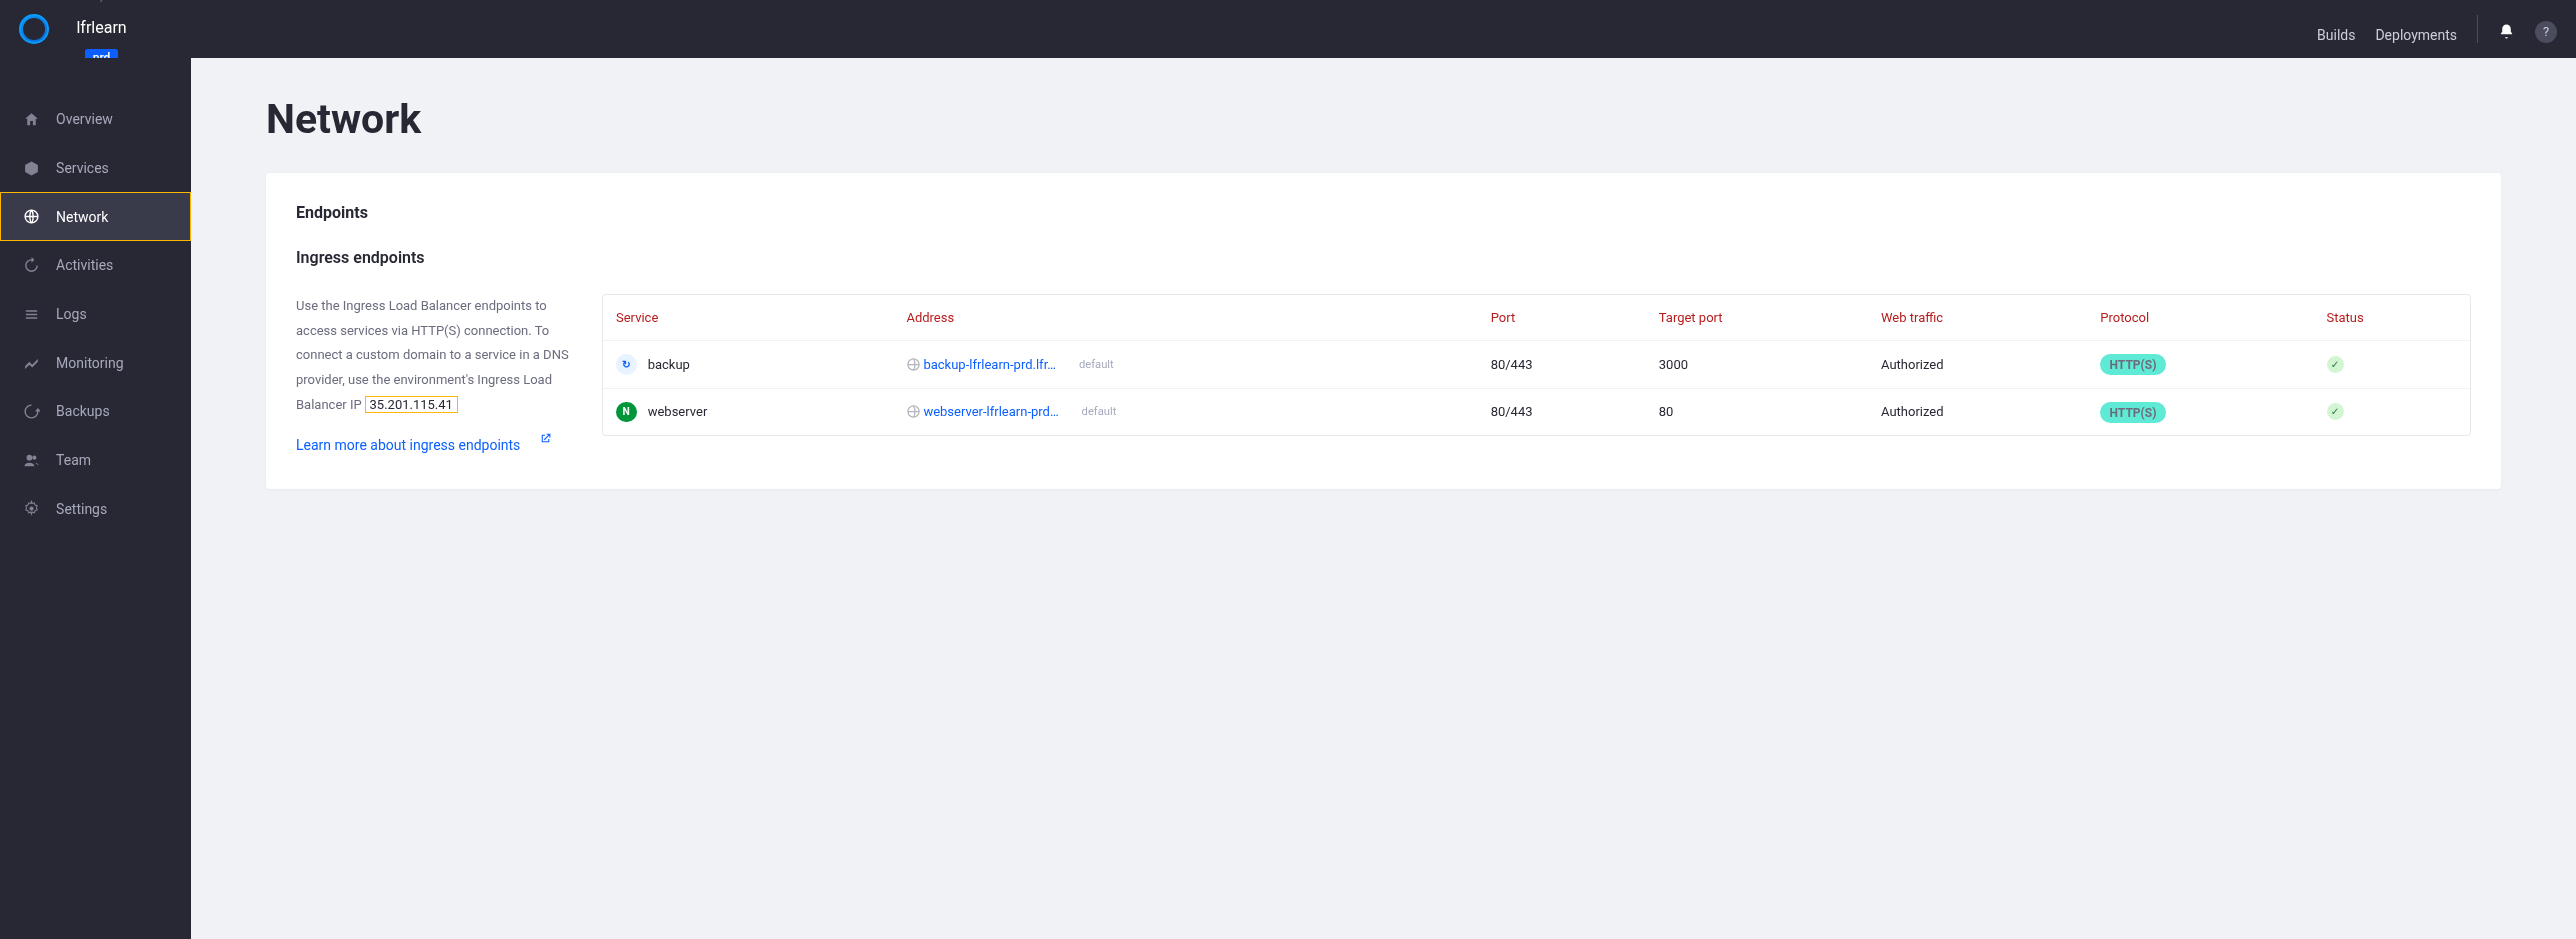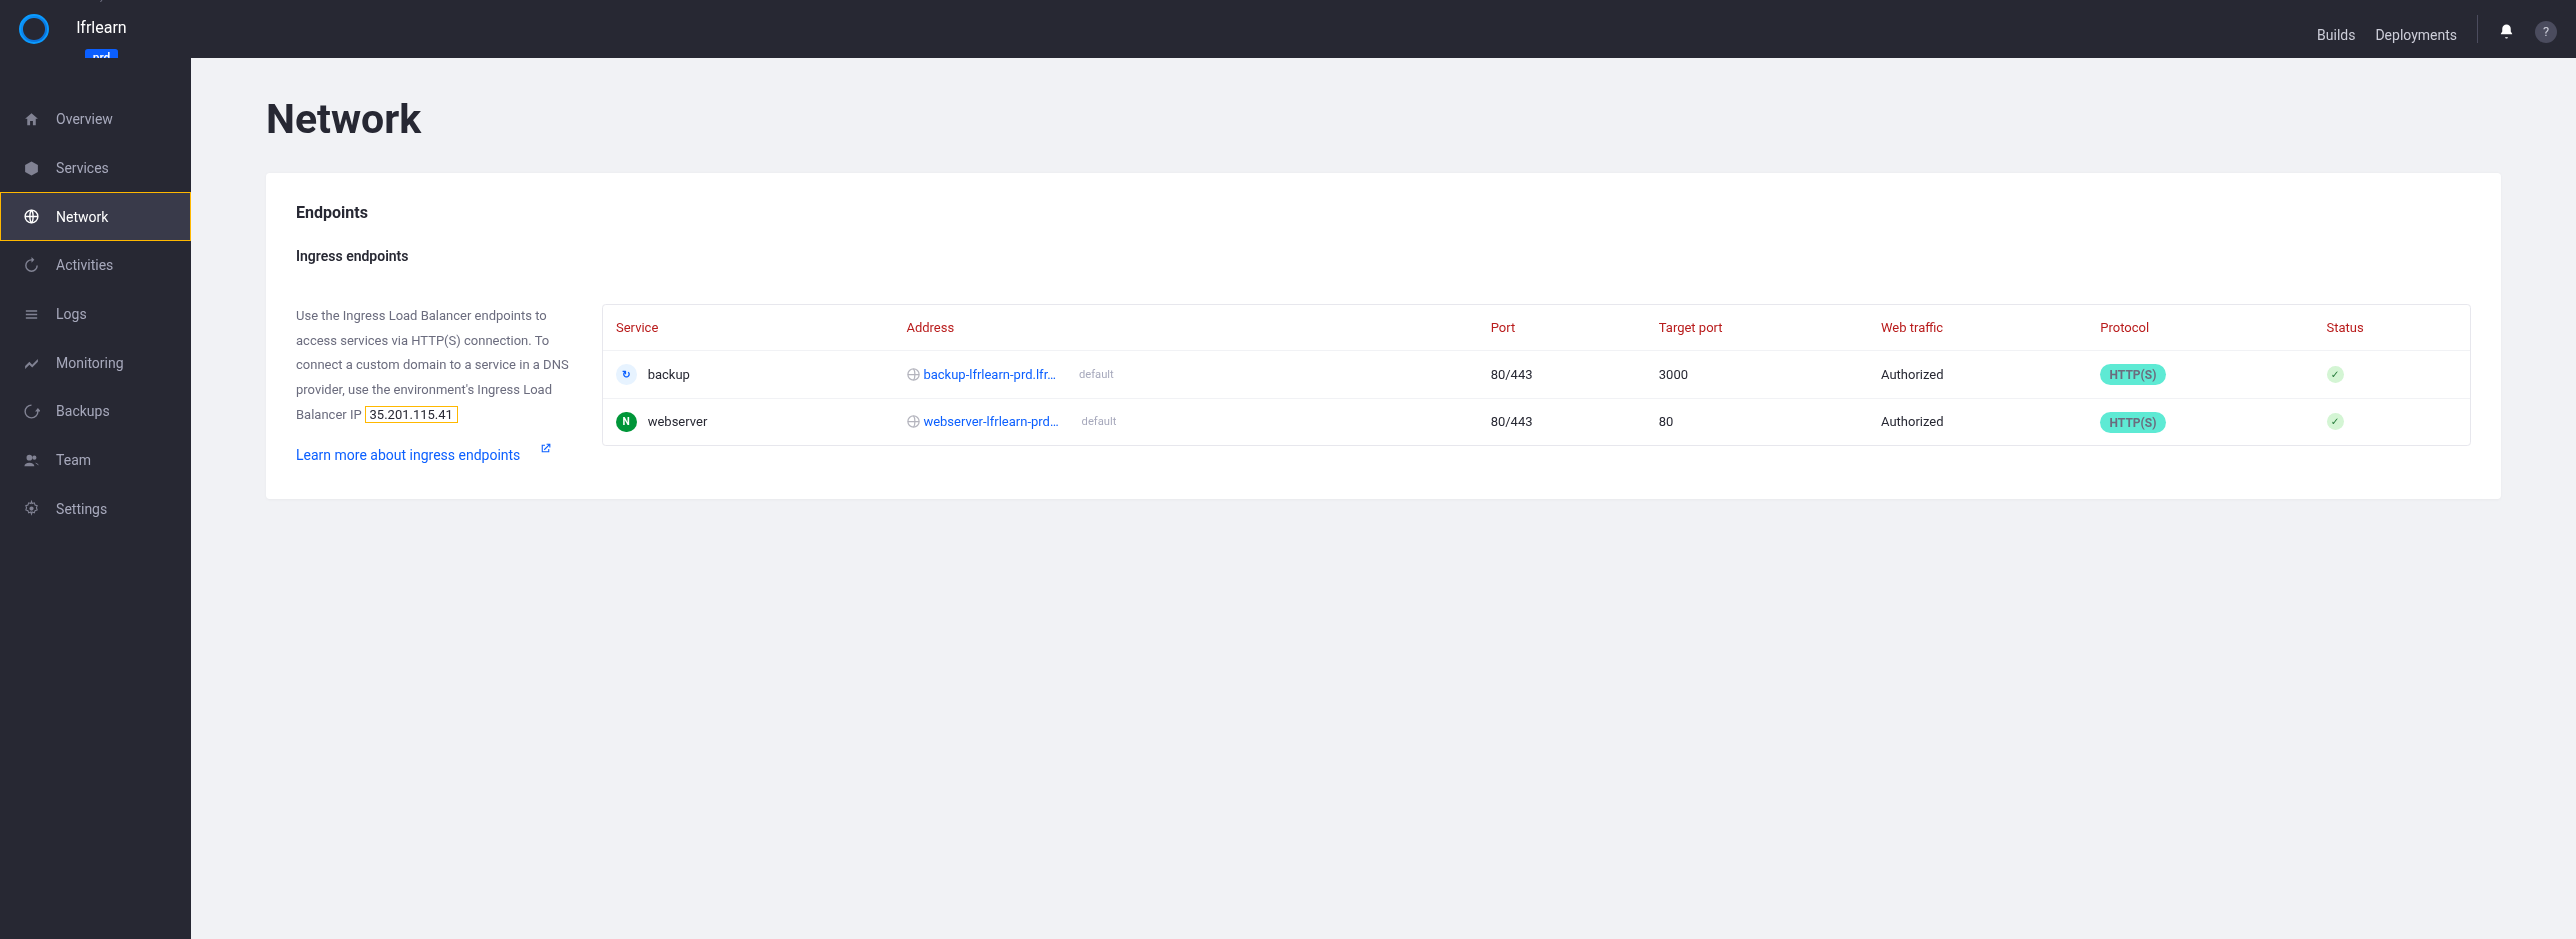--- a/index.html
+++ b/index.html
@@ -25,21 +25,21 @@
 .sidebar-item.active { background: #393a4a; color: #fff; outline: 1.9px solid #ffb800; outline-offset: -1.9px; }
 .sidebar-icon { width: 18.7px; height: 18.7px; display: flex; align-items: center; justify-content: center; opacity: 0.7; }
 .sidebar-item.active .sidebar-icon { opacity: 1; }
 
 .main { flex: 1; }
 .page-title-wrap { padding: 37px 75px 30px 75px; }
 .page-title { font-size: 41px; font-weight: 700; }
 
 .card { background: #fff; margin: 0 75px 37px 75px; border-radius: 3.7px; padding: 30px; box-shadow: 0 0.9px 2.8px rgba(0,0,0,0.04); }
 .card h2 { font-size: 16px; font-weight: 700; margin-bottom: 26px; }
-.card h3 { font-size: 14px; font-weight: 600; margin-bottom: 40px; }
+.card h3 { font-size: 16px; font-weight: 600; margin-bottom: 27px; }
 
 .endpoints-body { display: flex; gap: 26px; align-items: flex-start; }
 .endpoints-desc { width: 280px; flex-shrink: 0; color: #6b6c7e; font-size: 13px; line-height: 1.9; }
 .ip-highlight { border: 1.9px solid #ffb800; padding: 0 3.7px; color: #272833; border-radius: 0; }
 .learn-link { color: #0b5fff; display: inline-flex; align-items: flex-start; gap: 19px; margin-top: 15px; text-decoration: none; font-size: 14px; cursor: pointer; }
 
 .endpoints-table-wrap { flex: 1; border: 0.9px solid #e7e7ed; border-radius: 3.7px; overflow-x: auto; }
 table { width: 100%; border-collapse: collapse; font-size: 13px; }
 thead th { text-align: left; font-weight: 400; color: #b91c1c; padding: 15px 13px; white-space: nowrap; }
 tbody td { padding: 13px; border-top: 0.9px solid #f1f2f5; white-space: nowrap; vertical-align: middle; }

